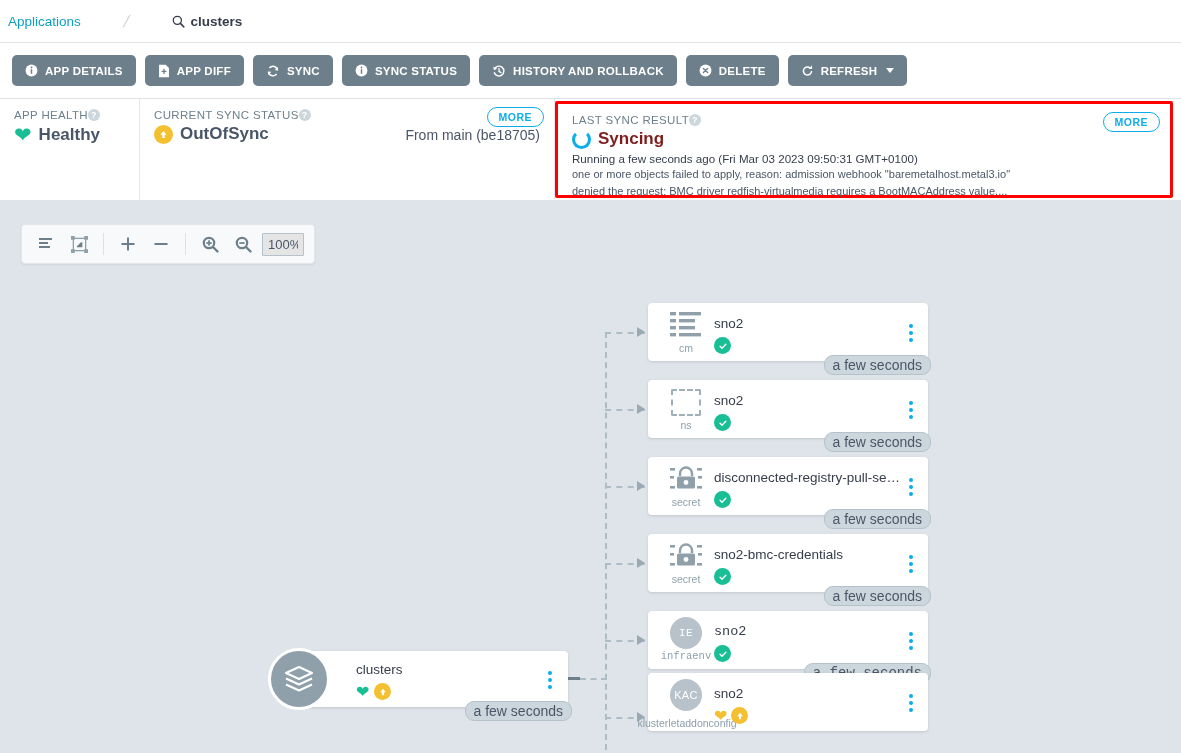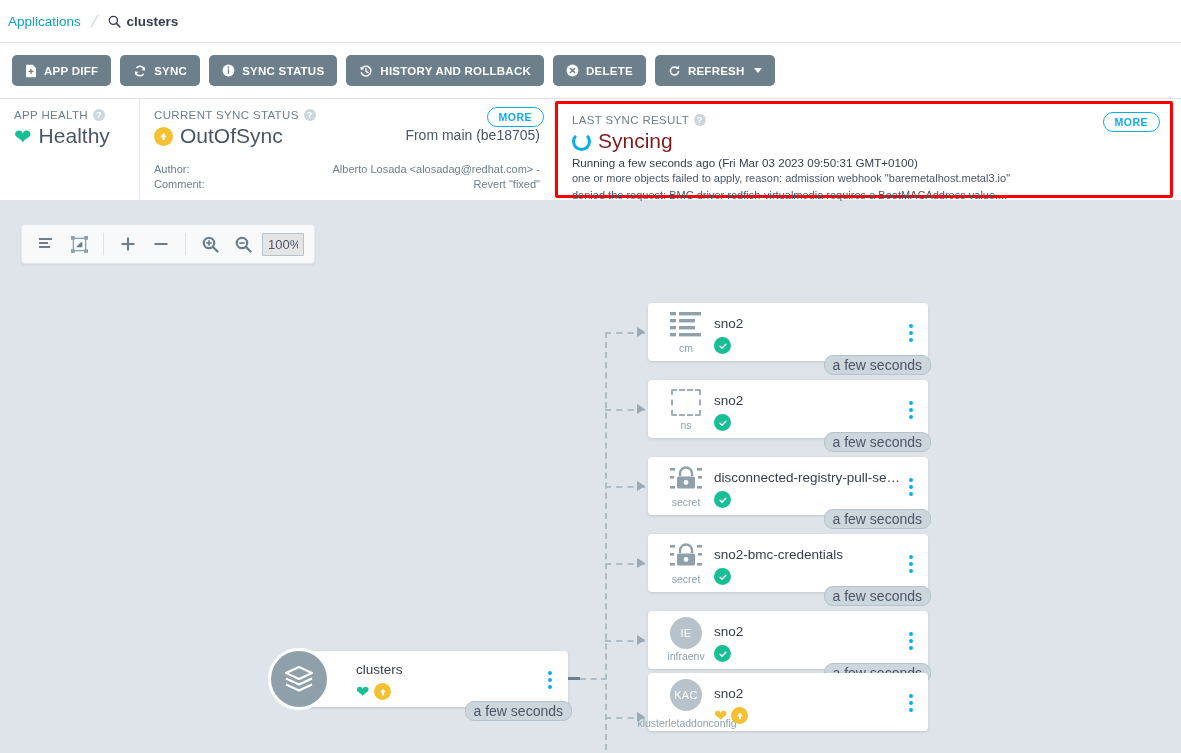--- a/index.html
+++ b/index.html
@@ -13,20 +13,21 @@
   }
 
   
   .breadcrumb-bar {
     height: 43px;
     background: #ffffff;
     display: flex;
     align-items: center;
     padding-left: 8px;
     border-bottom: 1px solid #dee4e9;
+    gap: 32px;
   }
   .bc-link {
     color: #0d9ec3;
     font-size: 13.5px;
     text-decoration: none;
     cursor: pointer;
   }
   .bc-sep {
     color: #cfd6db;
     font-size: 17px;
@@ -91,33 +92,33 @@
   .p-last   {
     flex: 1;
     border: 3px solid #ff0000;
     margin: 2px 8px 2px 0;
     border-radius: 2px;
   }
   .plabel {
     font-size: 11.5px;
     color: #6d7f8b;
     letter-spacing: .35px;
-    display: flex; align-items: center; gap: 5px;
+    display: flex; align-items: center; 
   }
   .qmark {
     width: 12px; height: 12px; border-radius: 50%;
     background: #ccd6dd; color: #ffffff;
     font-size: 9px; line-height: 12px; text-align: center;
     font-weight: 700; cursor: help; display: inline-block;
   }
   .bigstat {
     display: flex; align-items: center; gap: 7px;
     margin-top: 3px;
   }
-  .bigstat .txt { font-size: 21px; color: #4a5667; font-weight: 400; }
+  .bigstat .txt { font-size: 17px; color: #4a5667; font-weight: 700; }
   .bigstat .txt.cyan { color: #7f1d1d; }
 
   .heart-green { color: #18be94; font-size: 21px; line-height: 1; }
   .arrow-badge {
     width: 19px; height: 19px; border-radius: 50%;
     background: #f4c030; display: flex; align-items: center; justify-content: center;
   }
   .spinner-ring {
     width: 19px; height: 19px; border-radius: 50%;
     border: 3px solid #0dadea;
@@ -342,20 +343,30 @@
           <circle cx="6.6" cy="6.6" r="5" fill="none" stroke="#363c4a" stroke-width="1.6"></circle>
           <line x1="10.3" y1="10.3" x2="14.6" y2="14.6" stroke="#363c4a" stroke-width="1.8" stroke-linecap="round"></line>
         </svg>
     </span>
     <span>clusters</span>
   </span>
 </div>
 
 <div class="action-bar">
 
+  <button class="abtn">
+    <span>
+      <svg width="13" height="13" viewBox="0 0 16 16">
+          <circle cx="8" cy="8" r="7.3" fill="#ffffff"></circle>
+          <rect x="7.1" y="6.5" width="1.8" height="5.5" fill="#6d7f8b"></rect>
+          <circle cx="8" cy="4.3" r="1.1" fill="#6d7f8b"></circle>
+        </svg>
+    </span>
+    <span>APP DETAILS</span>
+  </button>
 
   <button class="abtn">
     <span>
       <svg width="12" height="14" viewBox="0 0 14 17">
           <path d="M1 1h8l4 4v11H1z" fill="#ffffff"></path>
           <rect x="6.2" y="6" width="1.6" height="6" fill="#6d7f8b"></rect>
           <rect x="4" y="8.2" width="6" height="1.6" fill="#6d7f8b"></rect>
         </svg>
     </span>
     <span>APP DIFF</span>
@@ -438,30 +449,20 @@
     <button class="more-btn">MORE</button>
     <div class="bigstat">
       <span class="arrow-badge">
         <svg width="11" height="11" viewBox="0 0 12 12">
             <path d="M6 2.2l3.4 4.1H7.3V9.9H4.7V6.3H2.6z" fill="#ffffff"></path>
           </svg>
       </span>
       <span class="txt">OutOfSync</span>
     </div>
     <div class="revline">From main (be18705)</div>
-    <div class="kvgrid">
-      <div class="keys">
-        <div>Author:</div>
-        <div>Comment:</div>
-      </div>
-      <div class="vals">
-        <div>Alberto Losada &lt;alosadag@redhat.com&gt; -</div>
-        <div>Revert "fixed"</div>
-      </div>
-    </div>
   </div>
 
   <div class="spanel p-last">
     <div class="plabel">
       <span>LAST SYNC RESULT</span>
       <span class="qmark">?</span>
     </div>
     <button class="more-btn">MORE</button>
     <div class="bigstat">
       <span class="spinner-ring"></span>
@@ -688,21 +689,21 @@
       </span>
     </div>
     <div class="kebab">
         <i></i>
         <i></i>
         <i></i>
       </div>
     <div class="timechip">a few seconds</div>
   </div>
 
-  <div class="rcard" style="top:410px;">
+  <div class="rcard" style="top:410px;font-family:Liberation Mono, monospace;">
     <div class="icobox">
       <div class="icoglyph">
         <div class="avatar">IE</div>
       </div>
       <div class="kind">infraenv</div>
     </div>
     <div class="rtitle">sno2</div>
     <div class="rbadges">
       <span class="badge-ok">
         <svg width="10" height="10" viewBox="0 0 12 12">

